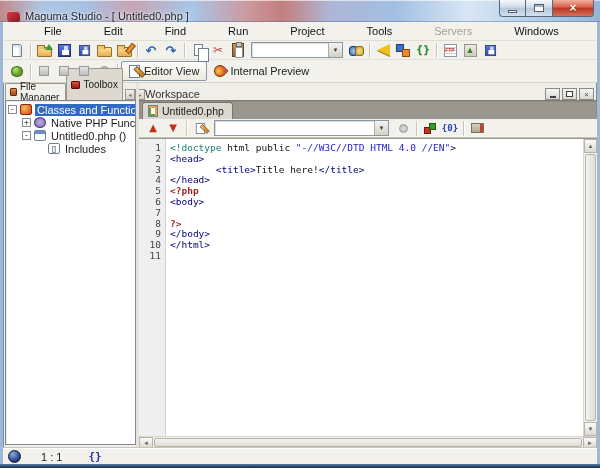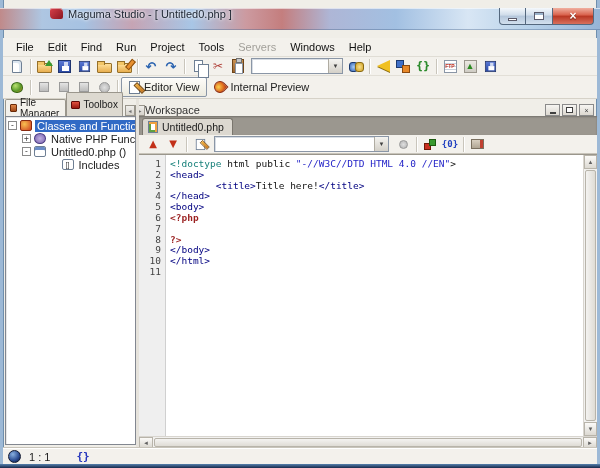--- a/index.html
+++ b/index.html
@@ -2,36 +2,36 @@
 <html><head>
 <meta charset="utf-8">
 <style>
   *{box-sizing:border-box;margin:0;padding:0;}
   html,body{width:600px;height:468px;overflow:hidden;}
   body{font-family:"Liberation Sans","DejaVu Sans",sans-serif;font-size:11px;color:#1a1a1a;background:#555;}
   .window{position:relative;width:600px;height:468px;display:flex;flex-direction:column;
     background:#f0eee8;border-left:3px solid #9db9d6;border-right:3px solid #9db9d6;
     box-shadow:inset 1px 0 0 #6f8fae,inset -1px 0 0 #6f8fae;}
   
-  .titlebar{height:22px;flex:0 0 22px;display:flex;align-items:flex-start;position:relative;margin:8px -3px;
+  .titlebar{height:22px;flex:0 0 22px;display:flex;align-items:flex-end;position:relative;margin:0 -3px;
     background:linear-gradient(to right,#c08a8a 0%,#aec6e2 7%,#a6c2e2 14%,#c6a4b4 22%,#a8c6e6 32%,#cc9aa0 41%,#c47e7e 47%,#aeb6d6 55%,#a2c0e2 66%,#d8e6f4 78%,#b8d2ea 88%,#96b4d6 100%);
-    box-shadow:inset 0 1px 0 rgba(255,255,255,.6),inset 0 -1px 0 rgba(70,100,140,.4);padding-left:43px;}
+    box-shadow:inset 0 1px 0 rgba(255,255,255,.6),inset 0 -1px 0 rgba(70,100,140,.4);}
   .app-ico{width:13px;height:11px;margin:0 5px 0 7px;background:linear-gradient(135deg,#d8404a,#8a1620);border-radius:2px 4px 2px 4px;box-shadow:inset 0 1px 0 rgba(255,255,255,.5);}
   .wtitle{font-size:11px;color:#1c2430;text-shadow:0 0 3px rgba(255,255,255,.9),0 0 5px rgba(255,255,255,.8);}
   .winbtns{position:absolute;right:6px;top:0;display:flex;}
   .wb{height:17px;border:1px solid #54687e;border-top:none;background:linear-gradient(#f4f8fc,#cfdcea 45%,#b4c6da 50%,#d2e0ee);display:flex;align-items:center;justify-content:center;}
   .wb-min{width:27px;border-radius:0 0 0 4px;}
   .wb-max{width:26px;border-left:none;border-right:none;}
   .wb-close{width:42px;border-radius:0 0 4px 0;background:linear-gradient(#f0b0a0,#d8604a 45%,#b83622 50%,#d8705c);}
   .wb-min i{display:block;width:9px;height:3px;background:#fff;border:1px solid #5a5a6a;margin-top:6px;}
   .wb-max i{display:block;width:10px;height:8px;border:1px solid #5a5a6a;background:#fff;box-shadow:inset 0 2px 0 #9cb4cc;}
   .wb-close i{font-style:normal;color:#fff;font-size:12px;font-weight:bold;text-shadow:0 1px 1px #702010;line-height:1;}
   
   .menubar{height:19px;flex:0 0 19px;display:flex;align-items:center;background:#f3f1ec;border-bottom:1px solid #e0ddd5;padding-left:6px;}
-  .mi{padding:2px 7px;color:#111;}
+  .mi{padding:2px 7px;color:#111;margin-left:28px;}
   .mi.dis{color:#a2a09a;}
   
   .tbar{display:flex;align-items:center;background:#f3f1ec;}
   .tb1{height:19px;flex:0 0 19px;border-bottom:1px solid #e2dfd7;padding-left:4px;}
   .tb2{height:23px;flex:0 0 23px;border-bottom:1px solid #d6d2c8;padding-left:4px;}
   .tbtn{width:20px;height:18px;display:flex;align-items:center;justify-content:center;flex:0 0 auto;}
   .sep{width:1px;height:15px;background:#c9c5bb;box-shadow:1px 0 0 #fff;margin:0 3px;flex:0 0 1px;}
   .glyph{font-family:"DejaVu Sans",sans-serif;line-height:1;}
   
   .i-page{width:10px;height:13px;background:#fff;border:1px solid #6e7f94;border-radius:0 3px 0 0;box-shadow:inset -2px 2px 0 #dce6f0;}
@@ -69,37 +69,37 @@
   .i-upl{position:relative;width:13px;height:13px;background:linear-gradient(#ece9e2,#cfccc4);border:1px solid #9a968c;color:#2a8a20;font-size:9px;font-weight:bold;display:flex;align-items:center;justify-content:center;}
   .combo{height:16px;background:#fff;border:1px solid #8a96a6;box-shadow:inset 1px 1px 0 #d8dde4;display:flex;align-items:center;justify-content:flex-end;}
   .combo .da{width:14px;height:14px;background:linear-gradient(#f4f3f0,#d4d0c8);border-left:1px solid #b0aca2;display:flex;align-items:center;justify-content:center;font-size:6px;color:#404040;}
   
   .vbtn{display:flex;align-items:center;gap:4px;padding:2px 7px;height:20px;font-size:11px;color:#222;}
   .vbtn.active{background:linear-gradient(#fdfcf9,#eceade);border:1px solid #8a96a6;border-radius:2px;box-shadow:inset 0 1px 0 #fff;}
   
   .main{flex:1;display:flex;min-height:0;}
   .leftcol{width:133px;flex:0 0 133px;display:flex;flex-direction:column;padding:0 0 3px 2px;}
   .ltabs{height:17px;flex:0 0 17px;display:flex;align-items:flex-end;}
-  .ltab{display:flex;align-items:center;gap:3px;height:24px;padding:0 4px;font-size:10px;background:#ddd9d0;border:1px solid #9a968c;border-bottom:none;border-radius:2px 2px 0 0;}
+  .ltab{display:flex;align-items:center;gap:3px;height:32px;padding:0 4px;font-size:10px;background:#ddd9d0;border:1px solid #9a968c;border-bottom:none;border-radius:2px 2px 0 0;}
   .ltab.active{background:#f3f1ec;height:17px;}
   .boxico{width:9px;height:8px;border-radius:1px;}
   .tabscroll{margin-left:2px;display:flex;}
   .tsb{width:10px;height:11px;background:linear-gradient(#f0efec,#d6d2ca);border:1px solid #9a968c;font-size:5px;color:#707070;display:flex;align-items:center;justify-content:center;}
   .treepanel{flex:1;background:#fff;border:1px solid #828790;box-shadow:inset 1px 1px 0 #e8e8e8;overflow:hidden;padding:2px 0 0 2px;}
   .trow{display:flex;align-items:center;height:13px;white-space:nowrap;}
   .exp{width:9px;height:9px;flex:0 0 9px;border:1px solid #8a8a8a;background:#fff;font-size:8px;line-height:7px;text-align:center;color:#404040;margin-right:3px;font-family:"DejaVu Sans Mono",monospace;}
   .exp.none{visibility:hidden;}
   .tico{width:12px;height:11px;flex:0 0 12px;margin-right:3px;border-radius:2px;}
   .tico.classes{background:radial-gradient(circle at 35% 35%,#f8c050,#d04020);border:1px solid #8a2a10;}
   .tico.gear{background:radial-gradient(#c0b0e0,#7a62b0);border:1px solid #4a3a80;border-radius:50%;}
   .tico.phpfile{background:#fff;border:1px solid #6e7f94;box-shadow:inset 0 3px 0 #6a8cc8;}
   .tico.inc{background:#fff;border:1px solid #6e7f94;font-size:7px;color:#404040;text-align:center;line-height:9px;}
   .tlabel{padding:0 2px;}
   .trow.sel .tlabel{background:#316ac5;color:#fff;}
-  .ind1{margin-left:14px;} .ind2{margin-left:28px;justify-content:center;}
+  .ind1{margin-left:14px;} .ind2{margin-left:28px;}
   .splitter{width:3px;flex:0 0 3px;background:#e6e3dc;}
   
   .rightcol{flex:1;display:flex;flex-direction:column;min-width:0;}
   .wshead{height:17px;flex:0 0 17px;display:flex;align-items:flex-end;padding:0 3px 0 6px;color:#333;}
   .mdibtns{margin-left:auto;display:flex;gap:2px;}
   .mdib{width:15px;height:12px;background:linear-gradient(#f6f5f2,#dcd8d0);border:1px solid #8a8a8a;display:flex;align-items:center;justify-content:center;}
   .mdib i{font-style:normal;font-size:7px;color:#404040;line-height:1;}
   .mdib .bar{display:block;width:6px;height:2px;background:#404040;margin-top:5px;}
   .mdib .box{display:block;width:7px;height:6px;border:1px solid #404040;background:#fff;}
   .doctabs{height:19px;flex:0 0 19px;background:#9b978f;display:flex;align-items:flex-end;padding-left:3px;box-shadow:inset 0 1px 2px rgba(0,0,0,.25);}
@@ -122,21 +122,21 @@
   .c-tag{color:#000080;} .c-plain{color:#101010;} .c-string{color:#2424c8;} .c-doctype{color:#17807a;} .c-php{color:#9a1f1f;font-weight:bold;}
   .vscroll{width:14px;flex:0 0 14px;background:#f2f1ef;border-left:1px solid #d8d5cf;display:flex;flex-direction:column;}
   .sbtn{height:14px;flex:0 0 14px;background:linear-gradient(#fbfaf8,#dcd9d2);border:1px solid #b8b4aa;font-size:6px;color:#606060;display:flex;align-items:center;justify-content:center;}
   .vthumb{flex:1;margin:1px;background:linear-gradient(to right,#f4f3f1,#dfdcd5);border:1px solid #b8b4aa;border-radius:2px;}
   .hscroll{height:12px;flex:0 0 12px;background:#f2f1ef;border-top:1px solid #d8d5cf;display:flex;}
   .hbtn{width:14px;flex:0 0 14px;height:100%;background:linear-gradient(#fbfaf8,#dcd9d2);border:1px solid #b8b4aa;font-size:6px;color:#606060;display:flex;align-items:center;justify-content:center;}
   .hthumb{flex:1;margin:1px;background:linear-gradient(#f4f3f1,#dfdcd5);border:1px solid #b8b4aa;border-radius:2px;}
   
   .statusbar{height:16px;flex:0 0 16px;background:#f3f1ec;border-top:1px solid #fff;box-shadow:0 -1px 0 #c8c4ba;display:flex;align-items:center;gap:8px;padding-left:5px;}
   .sglobe{width:13px;height:13px;border-radius:50%;background:radial-gradient(circle at 35% 30%,#88b0e0,#2a4a90 60%,#101830);border:1px solid #101830;}
-  .spos{color:#222;}
+  .spos{color:#222;margin-left:12px;}
   .sbrace{color:#2233bb;font-weight:bold;font-family:"DejaVu Sans Mono",monospace;margin-left:18px;}
   .botframe{height:4px;flex:0 0 4px;margin:0 -3px;background:linear-gradient(#5580ad,#18294a);}
 </style>
 </head>
 <body>
 
 <div class="window">
 
   <div class="titlebar">
     <div class="app-ico"></div>
@@ -364,22 +364,22 @@
             <div class="ln">8</div>
             <div class="ln">9</div>
             <div class="ln">10</div>
             <div class="ln">11</div>
           </div>
         <div class="codearea">
             <div class="cl"><span class="c-doctype">&lt;!doctype</span><span class="c-plain"> html public </span><span class="c-string">"-//W3C//DTD HTML 4.0 //EN"</span><span class="c-plain">&gt;</span></div>
             <div class="cl"><span class="c-tag">&lt;head&gt;</span></div>
             <div class="cl"><span class="c-plain">        </span><span class="c-tag">&lt;title&gt;</span><span class="c-plain">Title here!</span><span class="c-tag">&lt;/title&gt;</span></div>
             <div class="cl"><span class="c-tag">&lt;/head&gt;</span></div>
+            <div class="cl"><span class="c-php">&lt;?php</span></div>
             <div class="cl"><span class="c-tag">&lt;body&gt;</span></div>
-            <div class="cl"><span class="c-php">&lt;?php</span></div>
             <div class="cl">&nbsp;</div>
             <div class="cl"><span class="c-php">?&gt;</span></div>
             <div class="cl"><span class="c-tag">&lt;/body&gt;</span></div>
             <div class="cl"><span class="c-tag">&lt;/html&gt;</span></div>
           </div>
         <div class="vscroll">
           <div class="sbtn">▲</div>
           <div class="vthumb"></div>
           <div class="sbtn">▼</div>
         </div>

